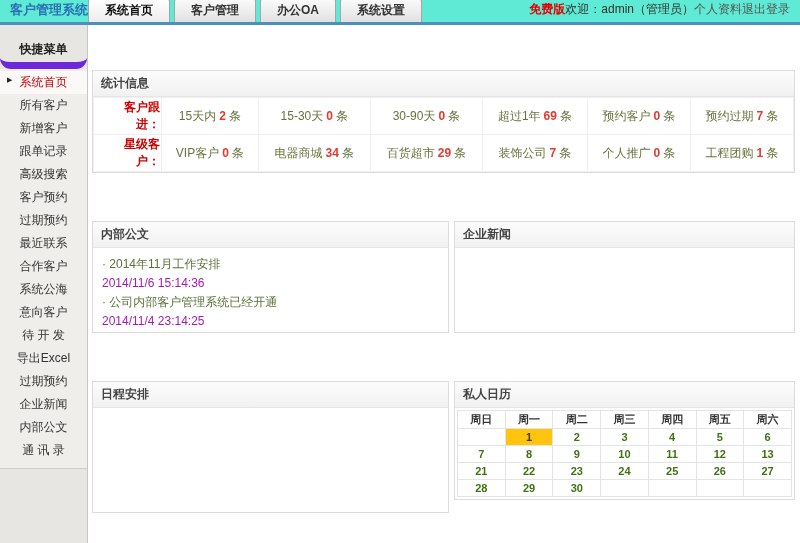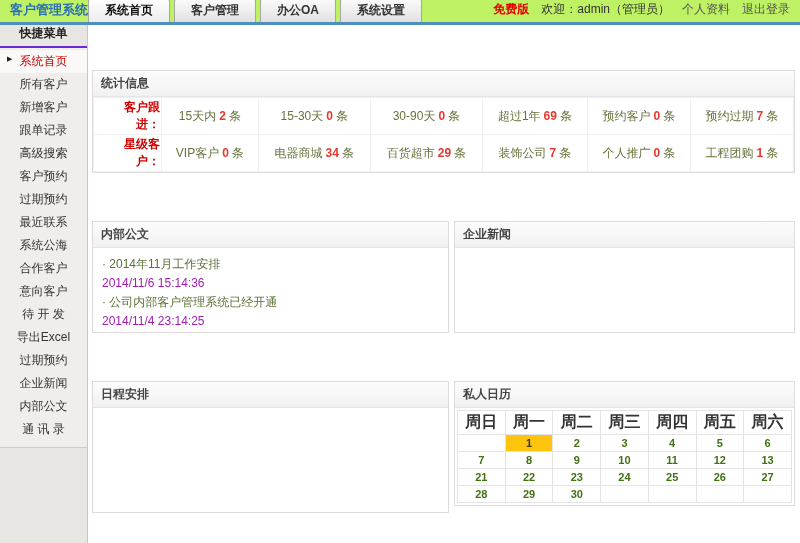--- a/index.html
+++ b/index.html
@@ -3,38 +3,38 @@
 <meta charset="utf-8">
 <style>
   * { box-sizing: border-box; }
   html,body { margin:0; padding:0; }
   body {
     width:800px; height:543px; overflow:hidden;
     font-family:"Liberation Sans","DejaVu Sans",sans-serif;
     font-size:12px; background:#ffffff; color:#333;
   }
   
-  .header { height:22px; display:flex; align-items:flex-end; background:#bef264; }
+  .header { height:22px; display:flex; align-items:flex-end; background:#5eead4; }
   .logo { width:88px; flex:none; font-weight:bold; color:#2b6fb4; font-size:13px; padding:4px 0 3px 10px; }
   .tabs { display:flex; gap:4px; align-items:flex-end; flex:1; }
   .tab {
     padding:3px 16px 3px; border:1px solid #a6a6a6; border-bottom:none;
     border-radius:4px 4px 0 0; background:linear-gradient(#fbfbfb,#e1e1e1);
     font-weight:bold; color:#333; cursor:pointer; white-space:nowrap;
   }
   .tab.active { background:linear-gradient(#ffffff,#ececec); color:#111; }
-  .usermenu { display:flex; gap:12px; align-items:center; padding:0 10px 4px 0; white-space:nowrap; }
+  .usermenu { display:flex; align-items:center; padding:0 10px 4px 0; white-space:nowrap; }
   .edition { color:#e40000; font-weight:bold; }
   .welcome { color:#333; }
   .userlink { color:#555; cursor:pointer; }
   .blueline { height:3px; background:#4f8fbf; }
   
   .layout { display:flex; height:518px; }
   .sidebar { width:88px; flex:none; background:#e8e6e2; border-right:1px solid #c9c7c3; }
-  .side-header { text-align:center; font-weight:bold; color:#222; padding:0 0 4px; border-bottom:2px solid #6d28d9; }
+  .side-header { text-align:center; font-weight:bold; color:#222; padding:16px 0 4px; border-bottom:7px solid #6d28d9;border-radius:11px; }
   .menu { border-bottom:1px solid #cfcdc9; padding:2px 0 6px; background:#efeeeb; }
   .menu-item { position:relative; text-align:center; padding:3px 0; color:#333; cursor:pointer; }
   .menu-item.active { background:#faf9f7; color:#cc0000; }
   .menu-item.active .arrow { position:absolute; left:7px; top:5px; font-size:7px; color:#222; }
   
   .main { flex:1; background:#ffffff; padding:5px 5px 0 4px; }
   .panel { border:1px solid #dedcda; background:#fff;margin-top:40px; }
   .panel-h { background:linear-gradient(#fcfcfc,#f1f1f1); border-bottom:1px solid #e5e5e5; font-weight:bold; color:#444; padding:4px 8px; }
   .stats-panel { margin-bottom:8px; }
   table { border-collapse:collapse; width:100%; }
@@ -44,21 +44,21 @@
   .cols { display:flex; gap:5px; }
   .col-left { width:357px; flex:none; display:flex; flex-direction:column; gap:8px; }
   .col-right { flex:1; display:flex; flex-direction:column; gap:8px; }
   .doc-body { padding:7px 9px 5px; height:84px; overflow:hidden; }
   .doc-item { display:flex; justify-content:space-between; line-height:19px;flex-direction:column; }
   .doc-link { color:#5a7036; cursor:pointer; }
   .doc-date { color:#a21caf; }
   .news-body { height:84px; }
   .sched-body { height:104px; }
   .cal-wrap { padding:2px 2px; }
-  .cal th { border:1px solid #e4e4e4; height:18px; font-size:16px; font-weight:bold; color:#333; }
+  .cal th { border:1px solid #e4e4e4; height:18px; font-size:11px; font-weight:bold; color:#333; }
   .cal td { border:1px solid #e4e4e4; height:17px; text-align:center; color:#3f7212; font-weight:bold; font-size:11px; cursor:pointer; }
   .cal td.today { background:#ffc40d; color:#3c3c10; }
 </style>
 </head>
 <body>
 
 <div class="header">
   <div class="logo">客户管理系统</div>
   <div class="tabs">
     <div class="tab active">系统首页</div>
@@ -81,22 +81,22 @@
     <div class="side-header">快捷菜单</div>
     <div class="menu">
       <div class="menu-item active"><span class="arrow">▶</span><span>系统首页</span></div>
       <div class="menu-item"><span>所有客户</span></div>
       <div class="menu-item"><span>新增客户</span></div>
       <div class="menu-item"><span>跟单记录</span></div>
       <div class="menu-item"><span>高级搜索</span></div>
       <div class="menu-item"><span>客户预约</span></div>
       <div class="menu-item"><span>过期预约</span></div>
       <div class="menu-item"><span>最近联系</span></div>
+      <div class="menu-item"><span>合作客户</span></div>
       <div class="menu-item"><span>系统公海</span></div>
-      <div class="menu-item"><span>合作客户</span></div>
       <div class="menu-item"><span>意向客户</span></div>
       <div class="menu-item"><span>待 开 发</span></div>
       <div class="menu-item"><span>导出Excel</span></div>
       <div class="menu-item"><span>过期预约</span></div>
       <div class="menu-item"><span>企业新闻</span></div>
       <div class="menu-item"><span>内部公文</span></div>
       <div class="menu-item"><span>通 讯 录</span></div>
     </div>
   </div>
 

